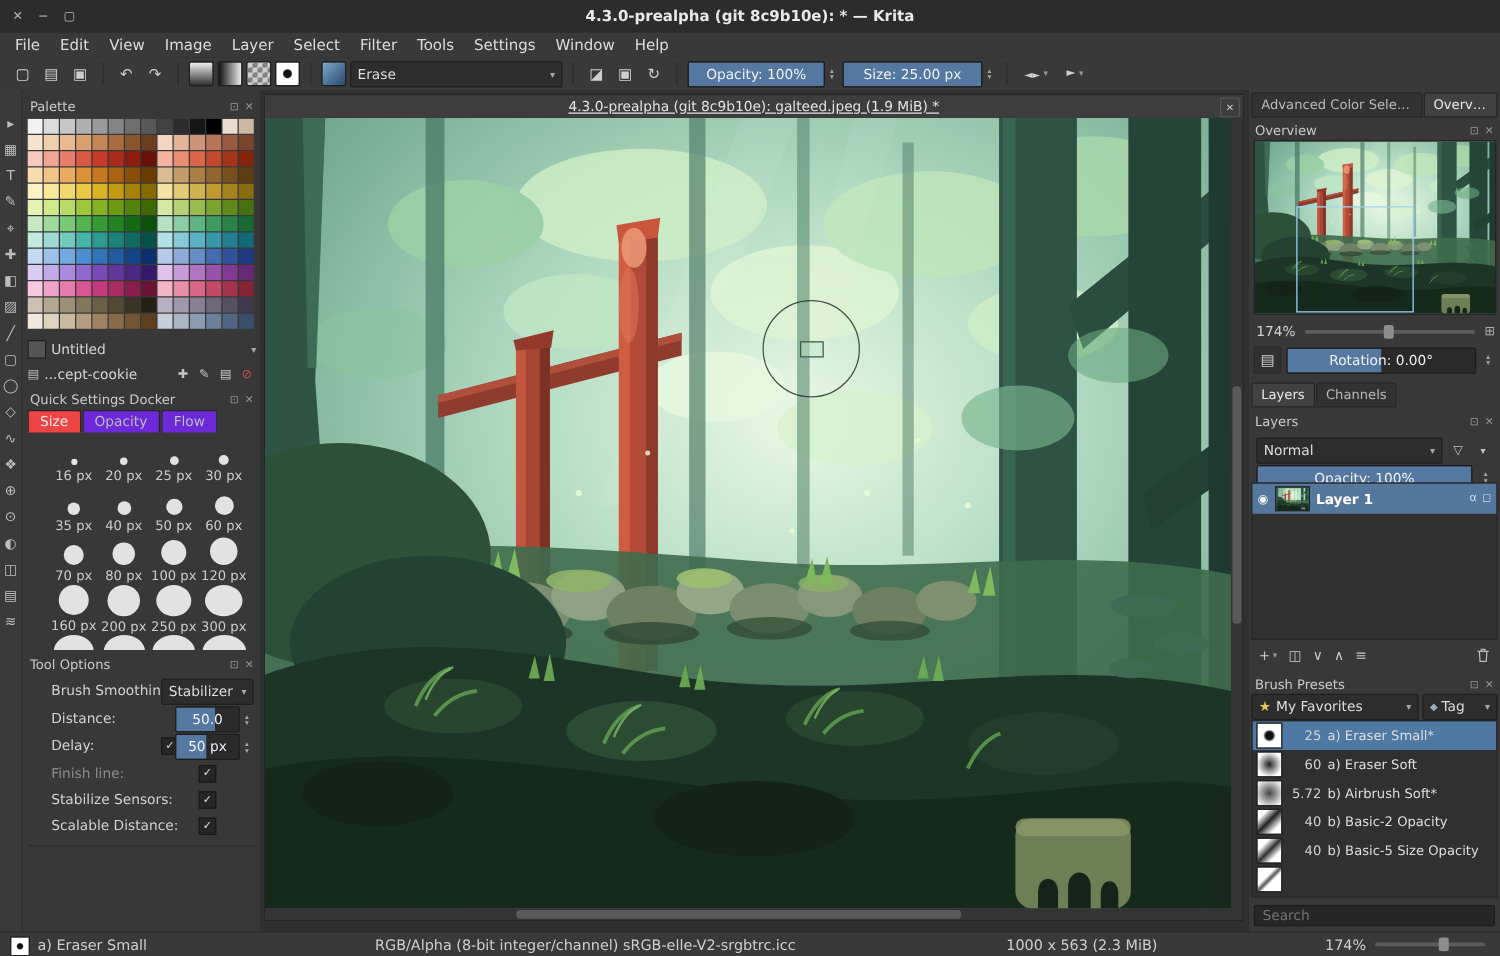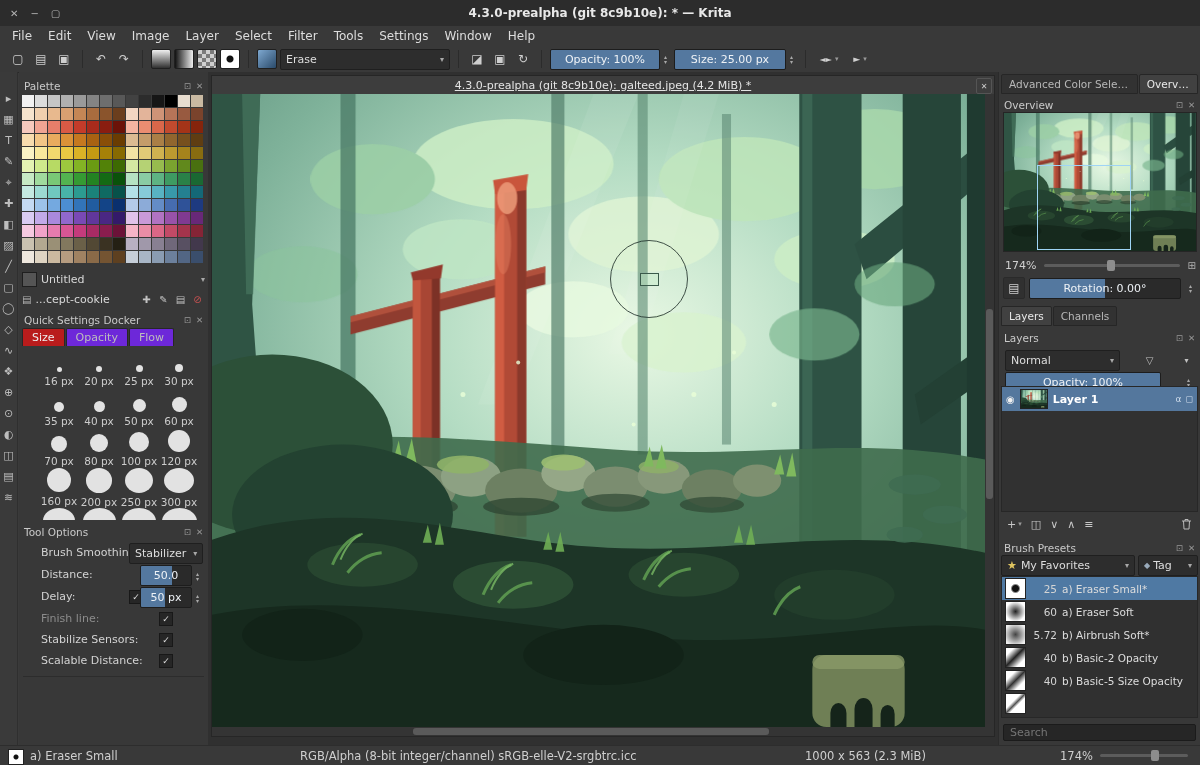--- a/index.html
+++ b/index.html
@@ -62,21 +62,21 @@
             grid-template-columns:repeat(14,13px);grid-auto-rows:13px;overflow:hidden;}
   .sw{width:12px;height:12px;}
   .palrow{position:absolute;left:3px;right:3px;height:18px;display:flex;align-items:center;gap:4px;
           font-size:11px;color:#d8d8d8;}
   .palrow .mini{width:13px;height:13px;border:1px solid #1f1f1f;background:#555;}
   .icbtn{width:15px;height:15px;display:flex;align-items:center;justify-content:center;
          font-size:10px;color:#c2c2c2;}
   .qtabs{position:absolute;left:3px;top:256px;height:18px;display:flex;gap:1px;font-size:11px;}
   .qtab{padding:2px 9px;background:#6d28d9;border:1px solid #272727;border-bottom:none;color:#bdbdbd;
         border-radius:2px 2px 0 0;}
-  .qtab.active{background:#b91c1c;color:#eeeeee;}
+  .qtab.active{background:#ef4444;color:#eeeeee;}
   .sizegrid{position:absolute;left:20px;top:276px;width:166px;height:172px;display:grid;
             grid-template-columns:repeat(4,40px);overflow:hidden;}
   .szcell{height:40px;display:flex;flex-direction:column;align-items:center;justify-content:flex-end;}
   .szcell .dot{background:#e2e2e2;border-radius:50%;margin-bottom:3px;}
   .szcell .szlabel{font-size:10.5px;color:#cccccc;height:13px;}
   .torow{position:relative;height:22px;}
   .tolabel{position:absolute;left:22px;top:4px;font-size:11px;color:#d2d2d2;}
   .tolabel.dim{color:#8c8c8c;}
   .cb{width:12px;height:12px;background:#262626;border:1px solid #181818;display:flex;
       align-items:center;justify-content:center;font-size:9px;color:#dddddd;}
@@ -108,21 +108,21 @@
   .rtabs{position:absolute;left:2px;top:2px;right:2px;height:20px;display:flex;gap:1px;font-size:10.5px;}
   .rtab{padding:3px 7px;background:#323232;border:1px solid #262626;color:#b8b8b8;border-radius:2px 2px 0 0;
         white-space:nowrap;overflow:hidden;text-overflow:ellipsis;}
   .rtab.active{background:#414141;color:#e8e8e8;}
   .ovthumb{position:absolute;left:4px;top:40px;width:192px;height:138px;background:#2c2c2c;
            border:1px solid #252525;overflow:hidden;}
   .ovthumb svg{display:block;width:100%;height:100%;}
   .viewrect{position:absolute;left:17%;top:38%;width:48%;height:60%;border:1px solid #9fd4f5;}
   .hslider{position:relative;height:3px;background:#5c5c5c;border-radius:2px;}
   .hslider .knob{position:absolute;top:-4px;width:8px;height:11px;background:#8d8d8d;border-radius:2px;}
-  .layrow{position:absolute;left:2px;right:2px;height:24px;display:flex;align-items:center;gap:22px;
+  .layrow{position:absolute;left:2px;right:2px;height:24px;display:flex;align-items:center;gap:5px;
           padding:0 4px;box-sizing:border-box;}
   .layer-list{position:absolute;left:2px;right:2px;top:314px;height:126px;background:#313131;
               border:1px solid #272727;box-sizing:border-box;}
   .layer-item{height:24px;background:#54779d;display:flex;align-items:center;gap:5px;padding:0 4px;}
   .lthumb{width:26px;height:18px;border:1px solid #222;overflow:hidden;background:#2a5a44;}
   .lthumb svg{display:block;width:26px;height:18px;}
   .ltools{position:absolute;left:2px;right:2px;top:442px;height:20px;display:flex;align-items:center;
           gap:9px;padding:0 6px;font-size:11px;color:#c8c8c8;}
   .preset-list{position:absolute;left:2px;right:2px;top:504px;height:142px;background:#303030;
                border:1px solid #272727;overflow:hidden;box-sizing:border-box;}
@@ -636,21 +636,21 @@
       <span class="cb" style="position:absolute;left:140px;top:4px;">
           <span>✓</span>
         </span>
     </div>
     <div style="position:absolute;left:4px;right:4px;top:604px;height:1px;background:#2c2c2c;"></div>
   </div>
 
   <div class="canvasarea">
     <div class="subwin">
       <div class="swtitle">
-        <span class="t">4.3.0-prealpha (git 8c9b10e): galteed.jpeg (4.2 MiB) *</span>
+        <span class="t">4.3.0-prealpha (git 8c9b10e): galteed.jpeg (1.9 MiB) *</span>
         <span class="swclose">
             <span>✕</span>
           </span>
       </div>
       <div class="stage">
         <svg viewBox="0 0 770 632" preserveAspectRatio="none">
             <use href="#forest"></use>
           </svg>
         <div class="cursor-ring"></div>
         <div class="cursor-tip"></div>

